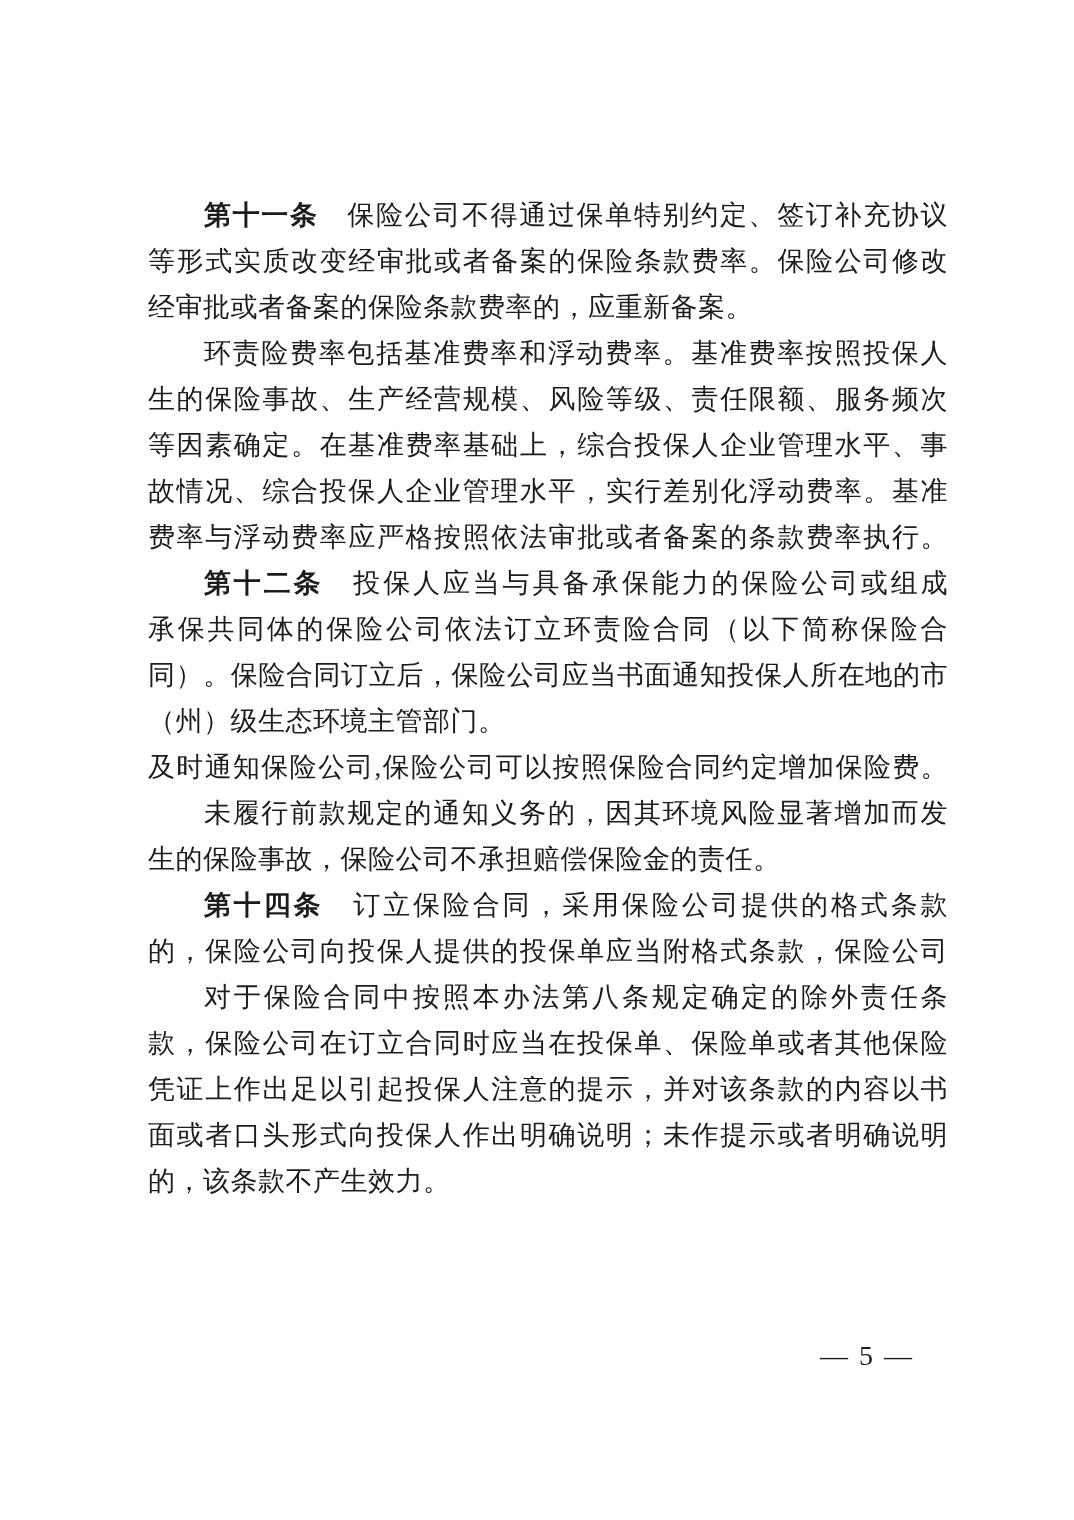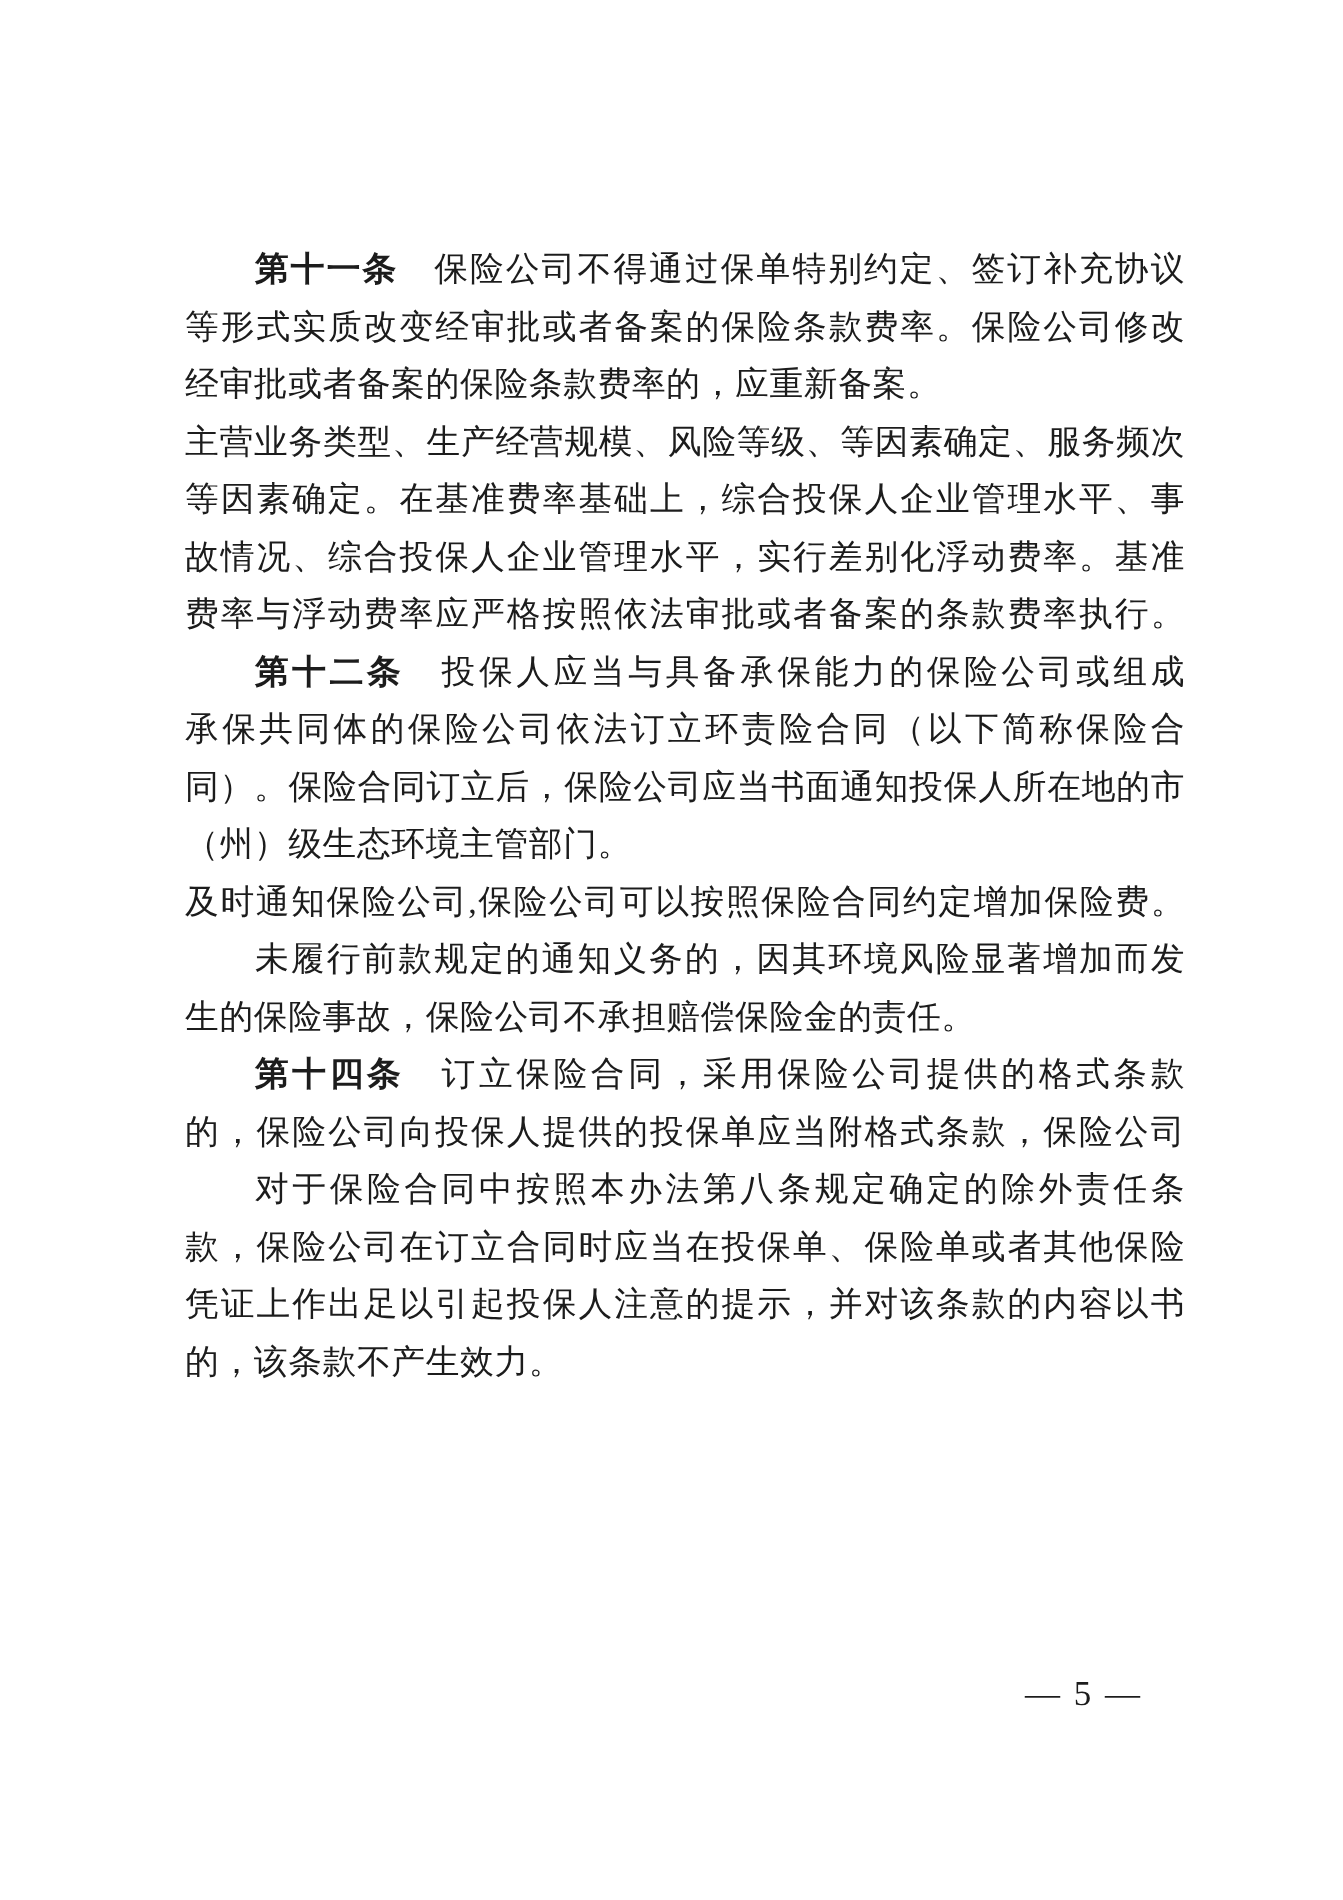--- a/index.html
+++ b/index.html
@@ -68,21 +68,22 @@
 <body>
 
 <div class="page">
   <div class="text-block">
       <div class="paragraph">
         <div class="line indent full"><span class="seg bold">第十一条</span><span class="seg">　保险公司不得通过保单特别约定、签订补充协议</span></div>
         <div class="line full"><span class="seg">等形式实质改变经审批或者备案的保险条款费率。保险公司修改</span></div>
         <div class="line"><span class="seg">经审批或者备案的保险条款费率的，应重新备案。</span></div>
       </div>
       <div class="paragraph">
-        <div class="line full"><span class="seg">主营业务类型、生产经营规模、风险等级、等因素确定、服务频次</span></div>
+        <div class="line indent full"><span class="seg">环责险费率包括基准费率和浮动费率。基准费率按照投保人</span></div>
+        <div class="line full"><span class="seg">生的保险事故、生产经营规模、风险等级、责任限额、服务频次</span></div>
         <div class="line full"><span class="seg">等因素确定。在基准费率基础上，综合投保人企业管理水平、事</span></div>
         <div class="line full"><span class="seg">故情况、综合投保人企业管理水平，实行差别化浮动费率。基准</span></div>
         <div class="line full"><span class="seg">费率与浮动费率应严格按照依法审批或者备案的条款费率执行。</span></div>
       </div>
       <div class="paragraph">
         <div class="line indent full"><span class="seg bold">第十二条</span><span class="seg">　投保人应当与具备承保能力的保险公司或组成</span></div>
         <div class="line full"><span class="seg">承保共同体的保险公司依法订立环责险合同（以下简称保险合</span></div>
         <div class="line full"><span class="seg">同）。保险合同订立后，保险公司应当书面通知投保人所在地的市</span></div>
         <div class="line"><span class="seg">（州）级生态环境主管部门。</span></div>
       </div>
@@ -94,17 +95,18 @@
         <div class="line"><span class="seg">生的保险事故，保险公司不承担赔偿保险金的责任。</span></div>
       </div>
       <div class="paragraph">
         <div class="line indent full"><span class="seg bold">第十四条</span><span class="seg">　订立保险合同，采用保险公司提供的格式条款</span></div>
         <div class="line full"><span class="seg">的，保险公司向投保人提供的投保单应当附格式条款，保险公司</span></div>
       </div>
       <div class="paragraph">
         <div class="line indent full"><span class="seg">对于保险合同中按照本办法第八条规定确定的除外责任条</span></div>
         <div class="line full"><span class="seg">款，保险公司在订立合同时应当在投保单、保险单或者其他保险</span></div>
         <div class="line full"><span class="seg">凭证上作出足以引起投保人注意的提示，并对该条款的内容以书</span></div>
+        <div class="line full"><span class="seg">面或者口头形式向投保人作出明确说明；未作提示或者明确说明</span></div>
         <div class="line"><span class="seg">的，该条款不产生效力。</span></div>
       </div>
     </div>
   <div class="page-number">— 5 —</div>
 </div>
 
 </body></html>

